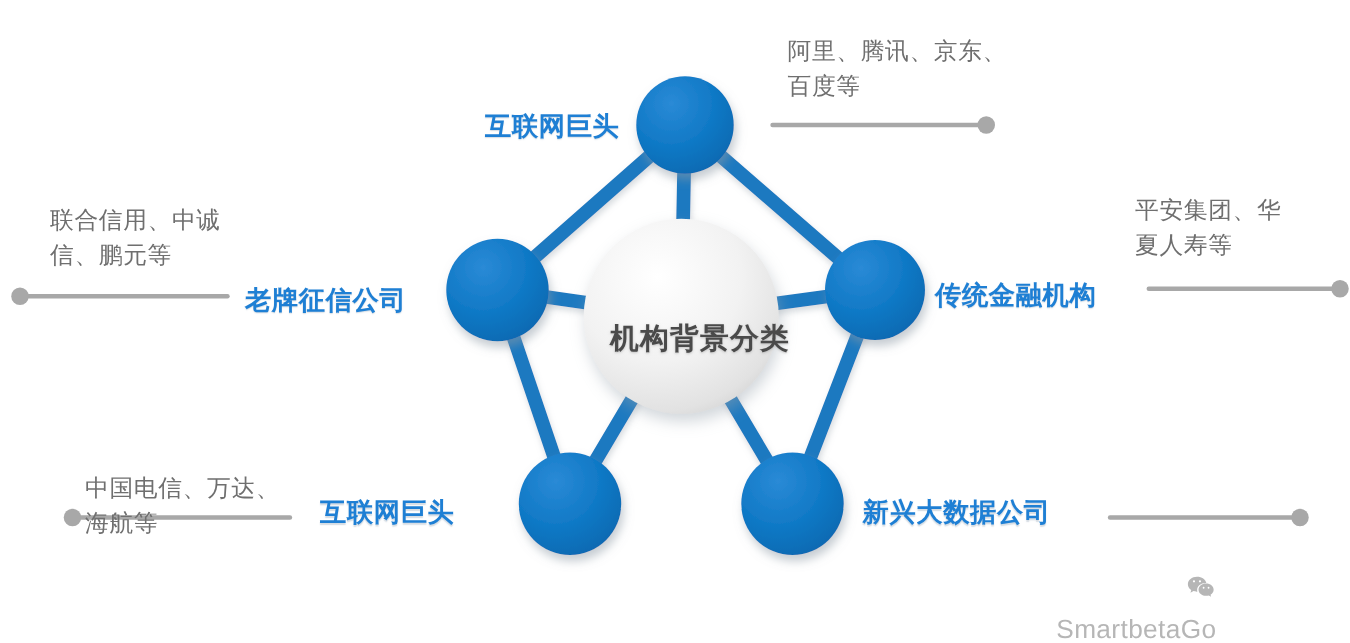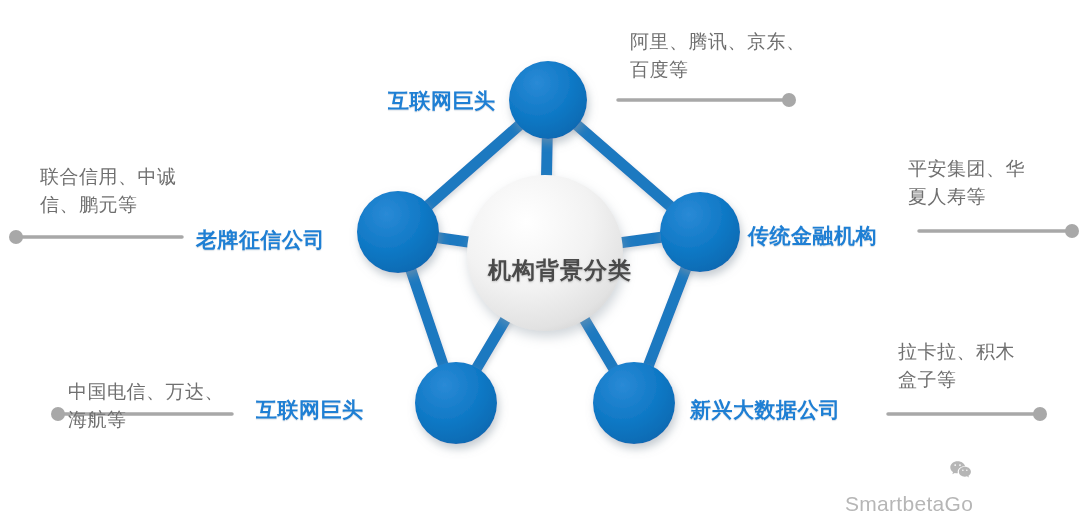--- a/index.html
+++ b/index.html
@@ -162,22 +162,20 @@
 
   <div class="annotation" style="left:16px; top:163px;margin-left:24px;">联合信用、中诚
 信、鹏元等</div>
 
   <div class="annotation" style="left:908px; top:155px;">平安集团、华
 夏人寿等</div>
 
   <div class="annotation" style="left:68px; top:338px;margin-top:40px;">中国电信、万达、
 海航等</div>
 
-  <div class="annotation" style="left:898px; top:338px;">拉卡拉、积木
-盒子等</div>
 
   <div class="watermark" style="left:845px; top:458px;">
     <svg class="wm-icon" viewBox="0 0 24 24">
       <path d="M9.2 3.2C5.3 3.2 2.2 5.8 2.2 9c0 1.8 1 3.4 2.6 4.5l-.6 2 2.3-1.2c.8.2 1.6.4 2.5.4h.5c-.1-.4-.2-.9-.2-1.3 0-3 2.9-5.4 6.5-5.4h.6c-.6-2.7-3.4-4.8-7.2-4.8zM6.9 7.6a.85.85 0 1 1 0-1.7.85.85 0 0 1 0 1.7zm4.6 0a.85.85 0 1 1 0-1.7.85.85 0 0 1 0 1.7z" fill="#9a9a9a"></path>
       <path d="M22 13.2c0-2.6-2.6-4.7-5.8-4.7s-5.8 2.1-5.8 4.7 2.6 4.7 5.8 4.7c.7 0 1.4-.1 2-.3l1.9 1-.5-1.6c1.5-.9 2.4-2.2 2.4-3.8zm-7.7-.8a.7.7 0 1 1 0-1.4.7.7 0 0 1 0 1.4zm3.8 0a.7.7 0 1 1 0-1.4.7.7 0 0 1 0 1.4z" fill="#9a9a9a"></path>
     </svg>
     <span>SmartbetaGo</span>
   </div>
 
 </div>

